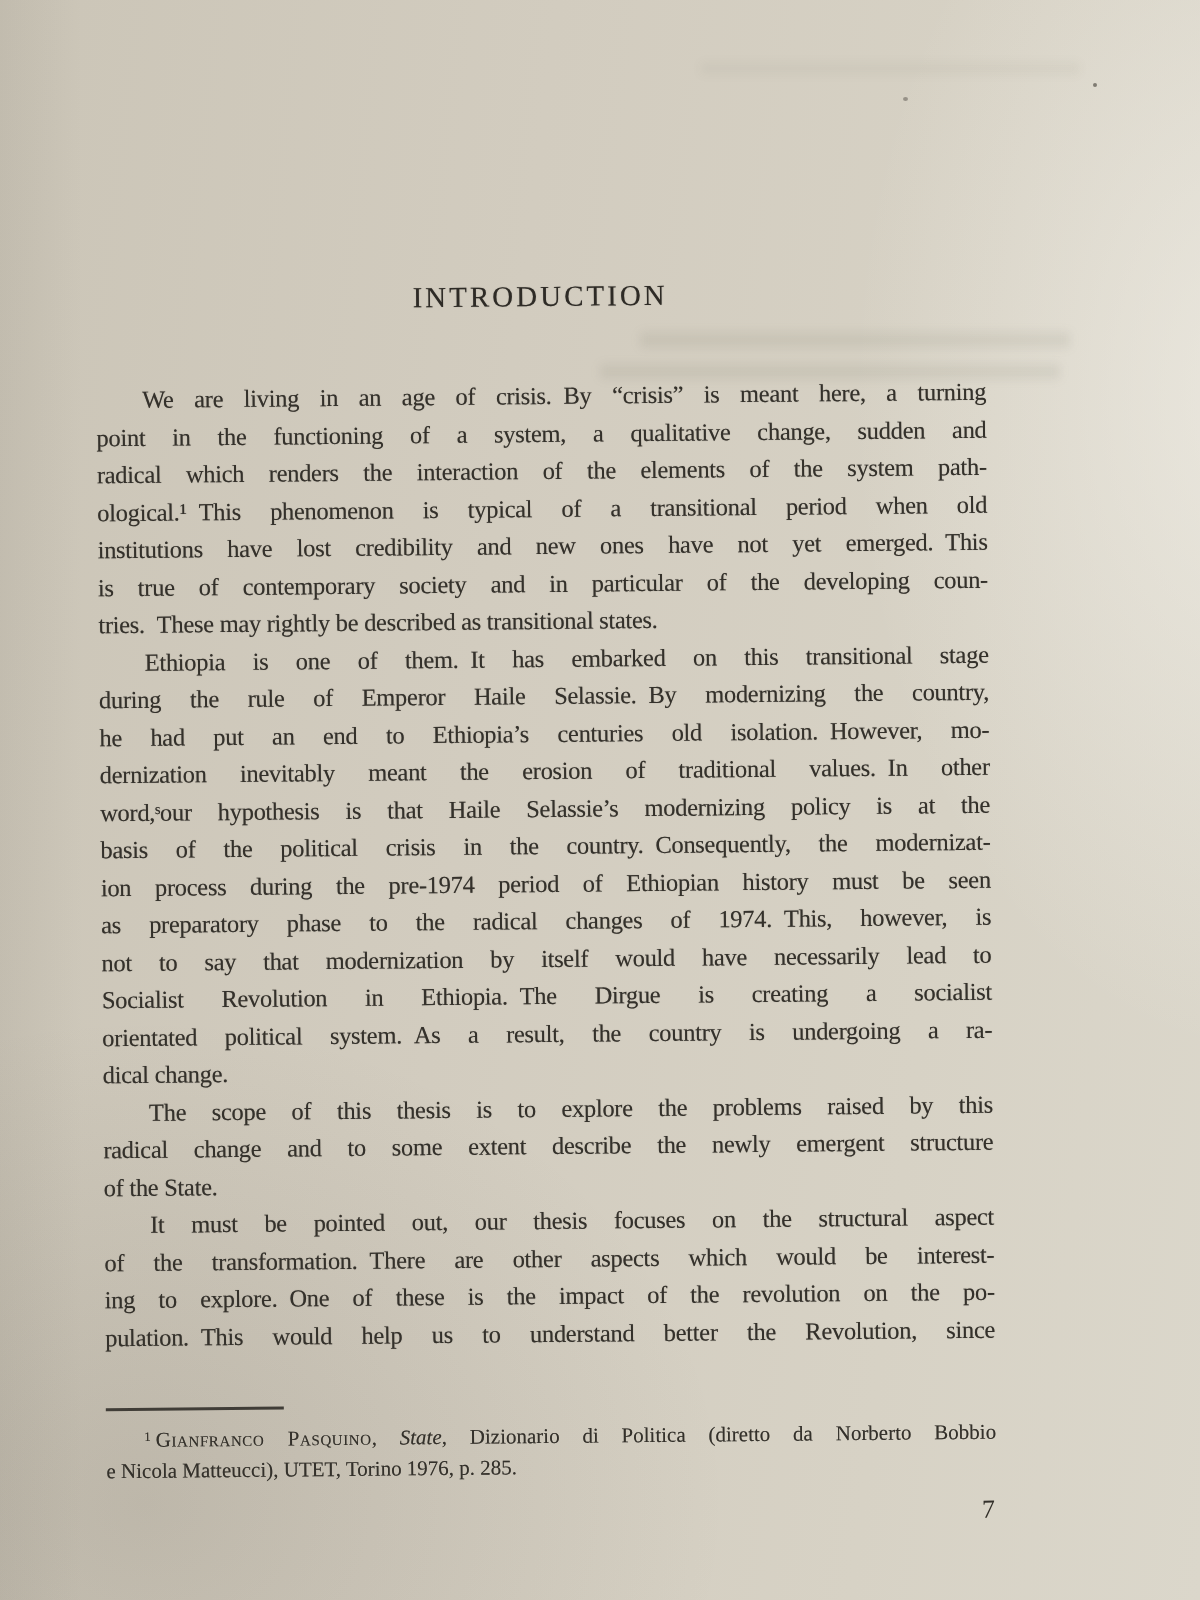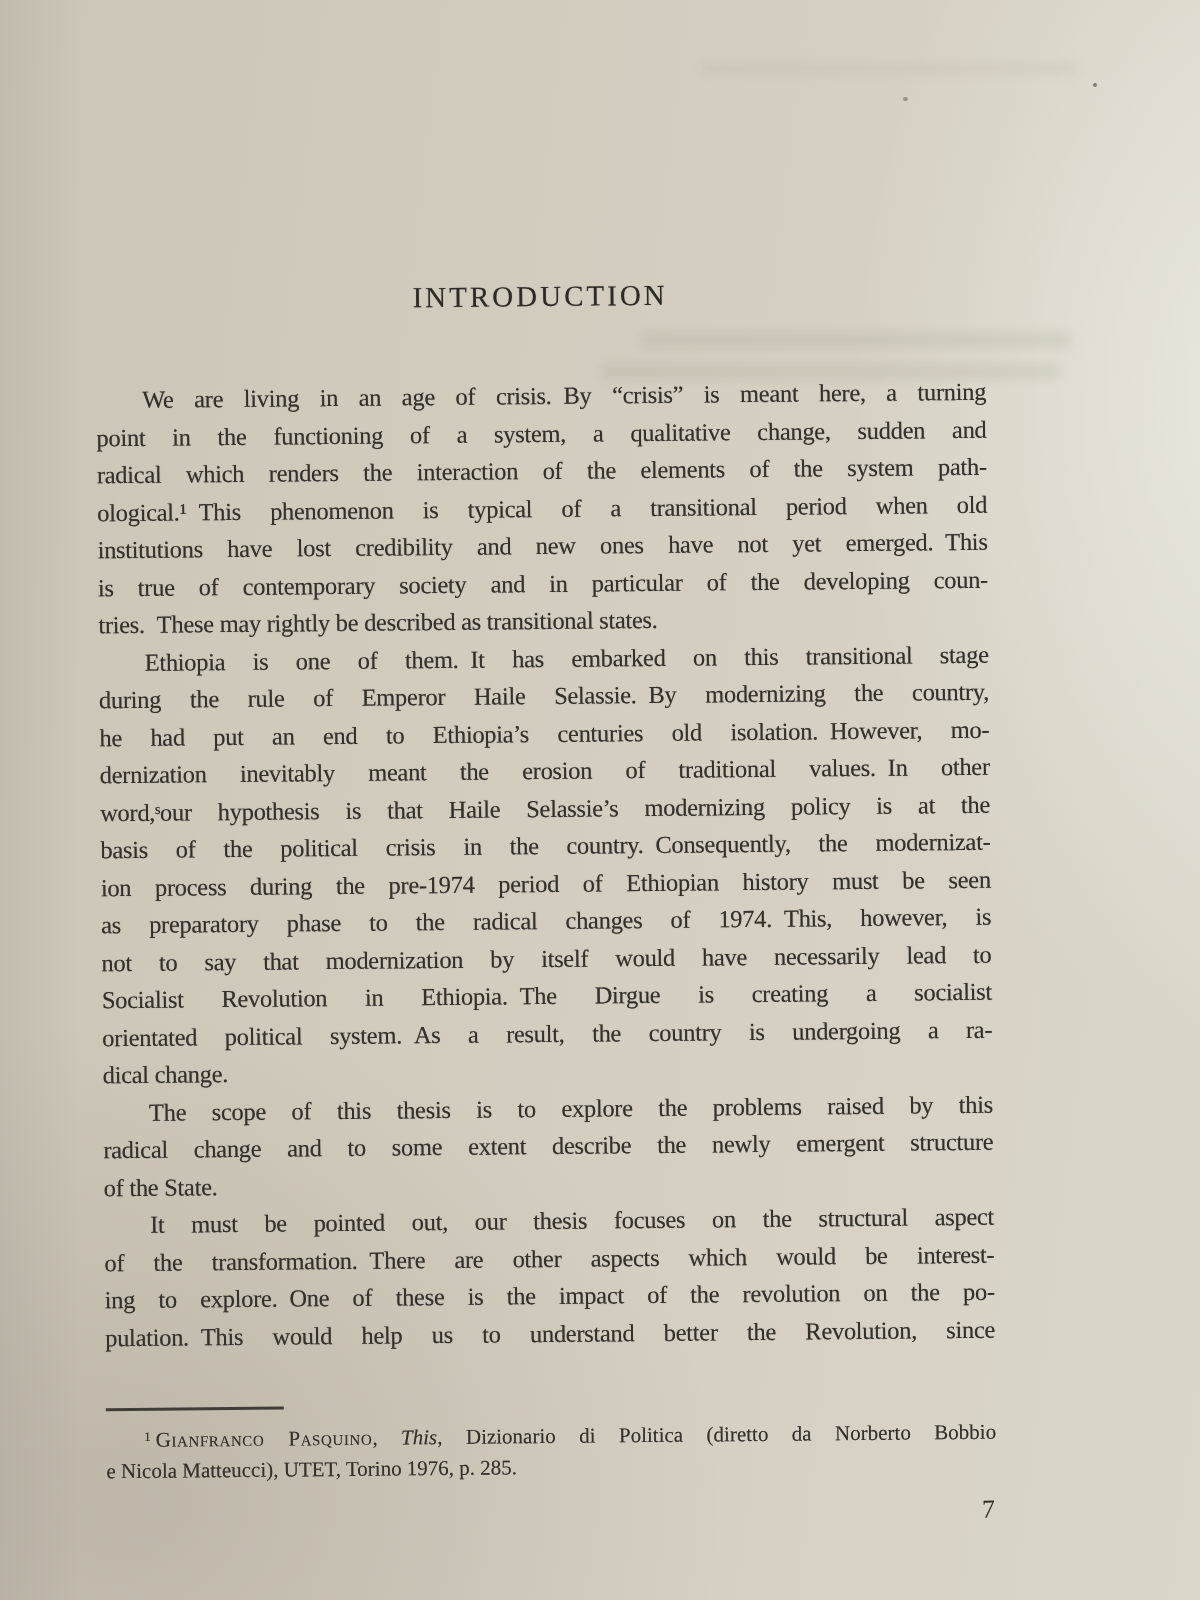--- a/index.html
+++ b/index.html
@@ -84,18 +84,18 @@
     <div class="line end">of the State.</div>
 
     <div class="line indent">It must be pointed out, our thesis focuses on the structural aspect</div>
     <div class="line">of the transformation. There are other aspects which would be interest-</div>
     <div class="line">ing to explore. One of these is the impact of the revolution on the po-</div>
     <div class="line">pulation. This would help us to understand better the Revolution, since</div>
   </div>
 
   <div class="footnote">
     <div class="fn-rule"></div>
-    <div class="fn-line fn-first"><span class="fn-sup">1</span><span class="fn-smallcaps">Gianfranco Pasquino</span><span>, </span><span class="fn-italic">This</span><span>, Dizionario di Politica (diretto da Norberto Bobbio</span></div>
+    <div class="fn-line fn-first"><span class="fn-sup">1</span><span class="fn-smallcaps">Gianfranco Pasquino</span><span>, </span><span class="fn-italic">State</span><span>, Dizionario di Politica (diretto da Norberto Bobbio</span></div>
     <div class="fn-line">e Nicola Matteucci), UTET, Torino 1976, p. 285.</div>
   </div>
 
   <div class="page-number">7</div>
 </div>
 
 </body></html>

